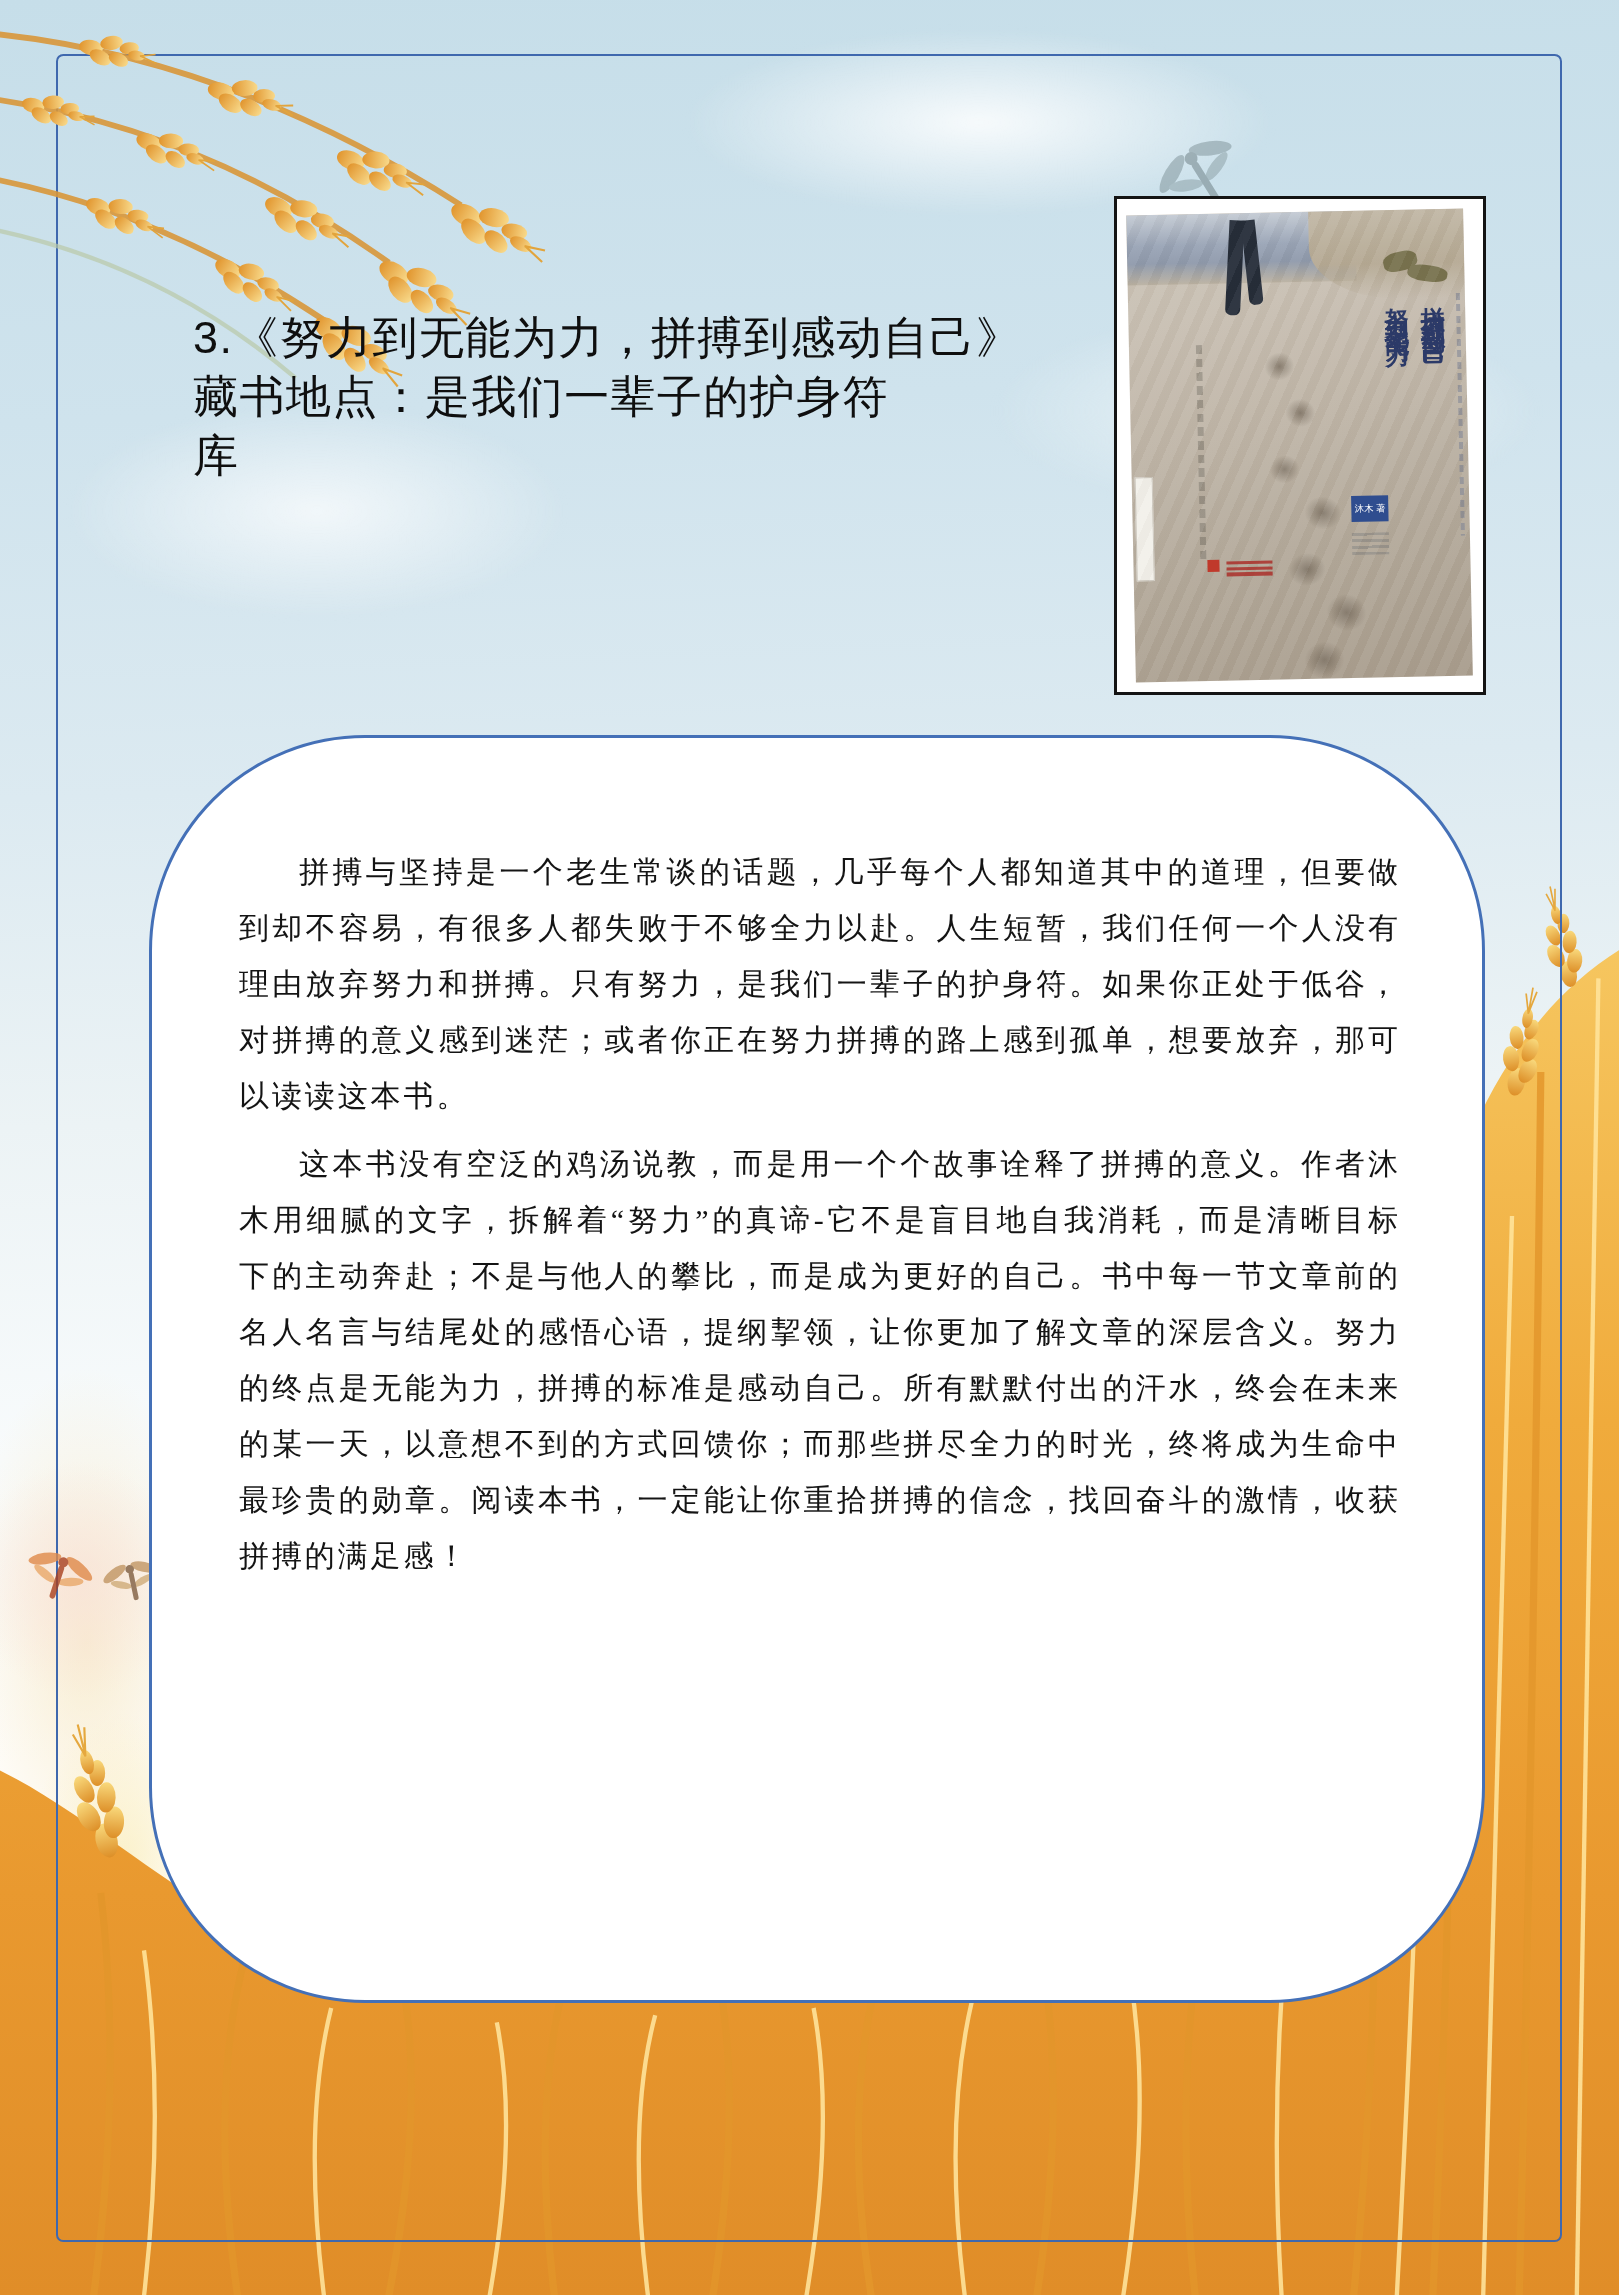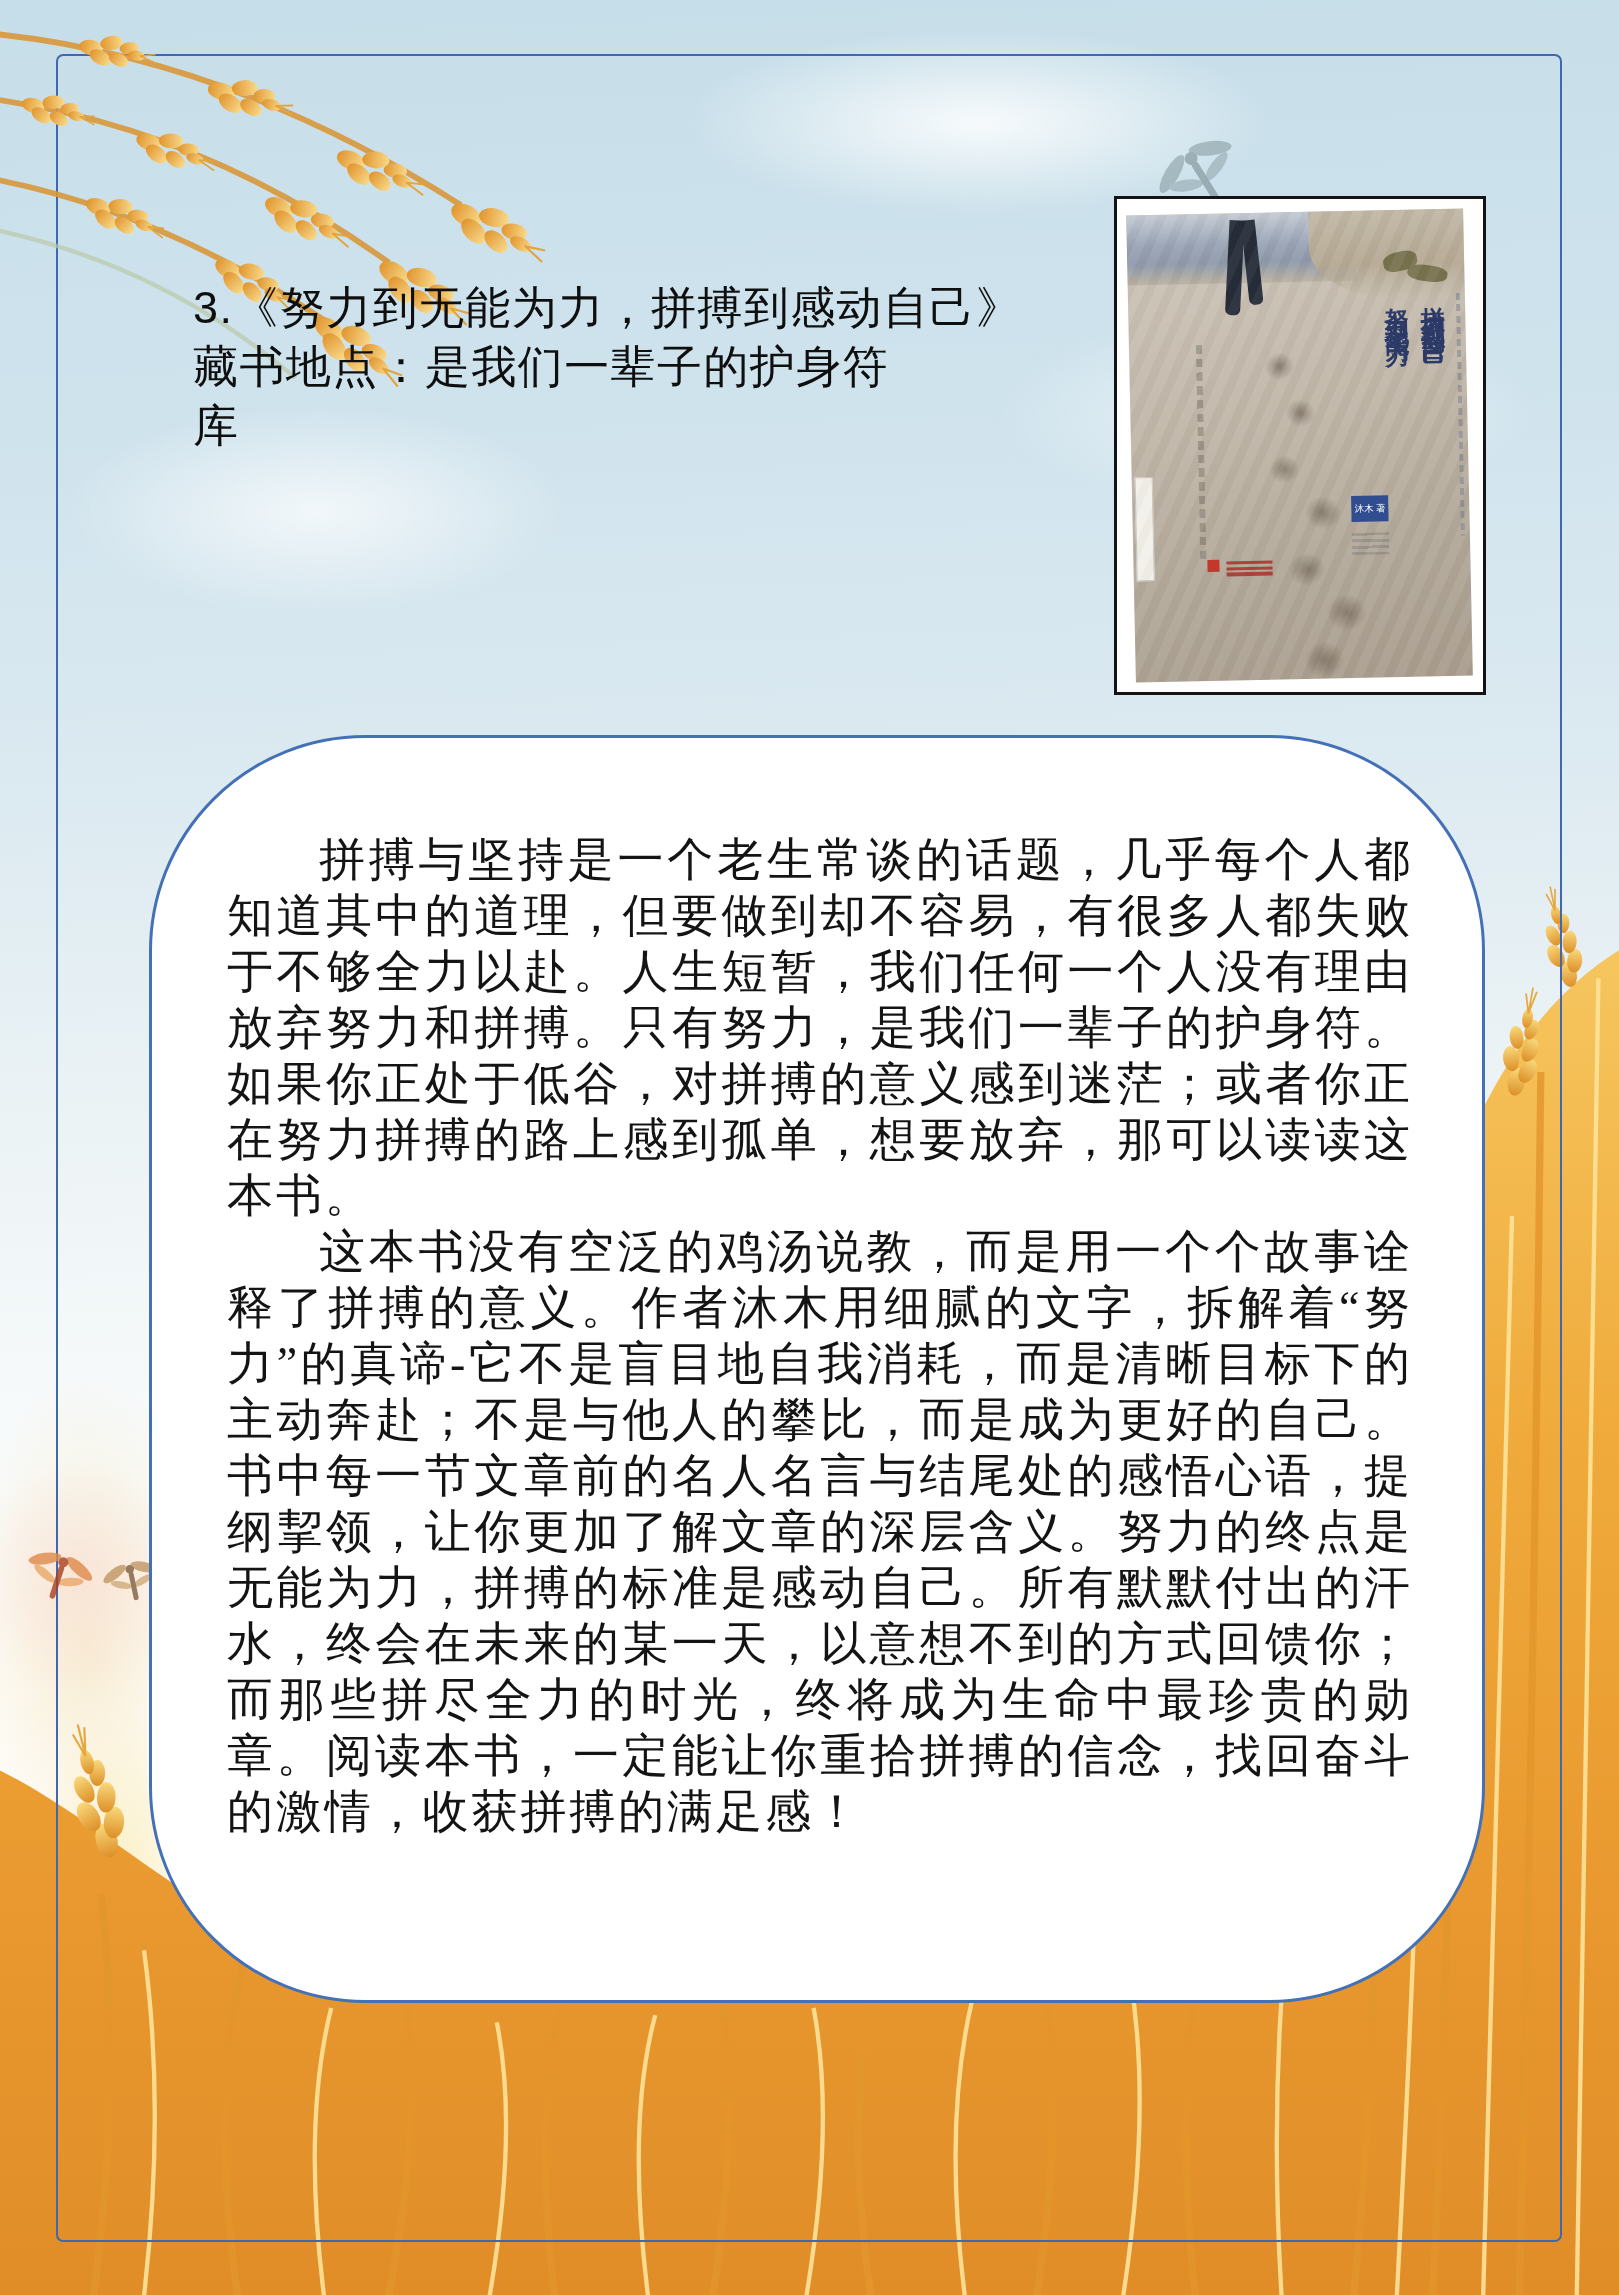--- a/index.html
+++ b/index.html
@@ -30,21 +30,21 @@
   #field-svg{left:0;top:712px;}
   #wheatTL-svg{left:-14.4px;top:-10.8px;}
 
   .dragonfly{position:absolute;}
 
   
   .page-border{position:absolute;left:56px;top:54px;width:1506px;height:2188px;
     border:2.9px solid #3f68ae;border-radius:7.2px;box-sizing:border-box;}
 
   
-  .header{position:absolute;left:193px;top:278px;z-index:6;}
+  .header{position:absolute;left:193px;top:308px;z-index:6;}
   .header .hline{font-size:45px;line-height:59px;color:#0f0f0f;
     font-family:"Liberation Sans",sans-serif;letter-spacing:1.4px;white-space:nowrap;}
 
   
   .book{position:absolute;left:1114px;top:196px;width:372px;height:499px;z-index:6;
     background:#ffffff;border:3.6px solid #141414;box-sizing:border-box;padding:13px 14.4px;}
   .photo{position:relative;width:100%;height:100%;transform:rotate(-1.2deg);
     overflow:hidden;
     background:linear-gradient(168deg,#ccc4b7 0%,#c7beb1 22%,#beb4a6 45%,#b2a899 70%,#a79b8b 100%);}
   .photo::after{content:"";position:absolute;inset:0;opacity:.25;
@@ -78,22 +78,22 @@
     background:#f2f0ea;border:0.7px solid #c9c4ba;}
   .pub-logo{position:absolute;left:22%;top:74%;z-index:3;}
   .pub-logo .mark{width:12.2px;height:12.2px;background:#c0392b;display:inline-block;}
   .pub-logo .bars{display:inline-block;vertical-align:top;margin-left:3.6px;}
   .pub-logo .bars i{display:block;width:46px;height:3.6px;background:rgba(170,40,35,.8);margin:2.2px 0;}
 
   
   .bubble{position:absolute;left:149px;top:735px;width:1336px;height:1268px;z-index:7;
     background:#ffffff;border:3.6px solid #4470b7;border-radius:216px;box-sizing:border-box;
     padding:94px 69px 0 75px;}
-  .bubble p{margin:0;text-indent:2em;text-align:justify;color:#141414;
-    font-family:"Liberation Serif",serif;font-size:46px;line-height:56px;letter-spacing:2.9px;}
+  .bubble p{margin:12px;text-indent:2em;text-align:justify;color:#141414;
+    font-family:"Liberation Serif",serif;font-size:30px;line-height:56px;letter-spacing:2.9px;}
 </style>
 </head>
 <body>
 
 <div id="page">
 
   <div class="sky"></div>
   <div class="cloud c1"></div>
   <div class="cloud c2"></div>
   <div class="cloud c3"></div>

